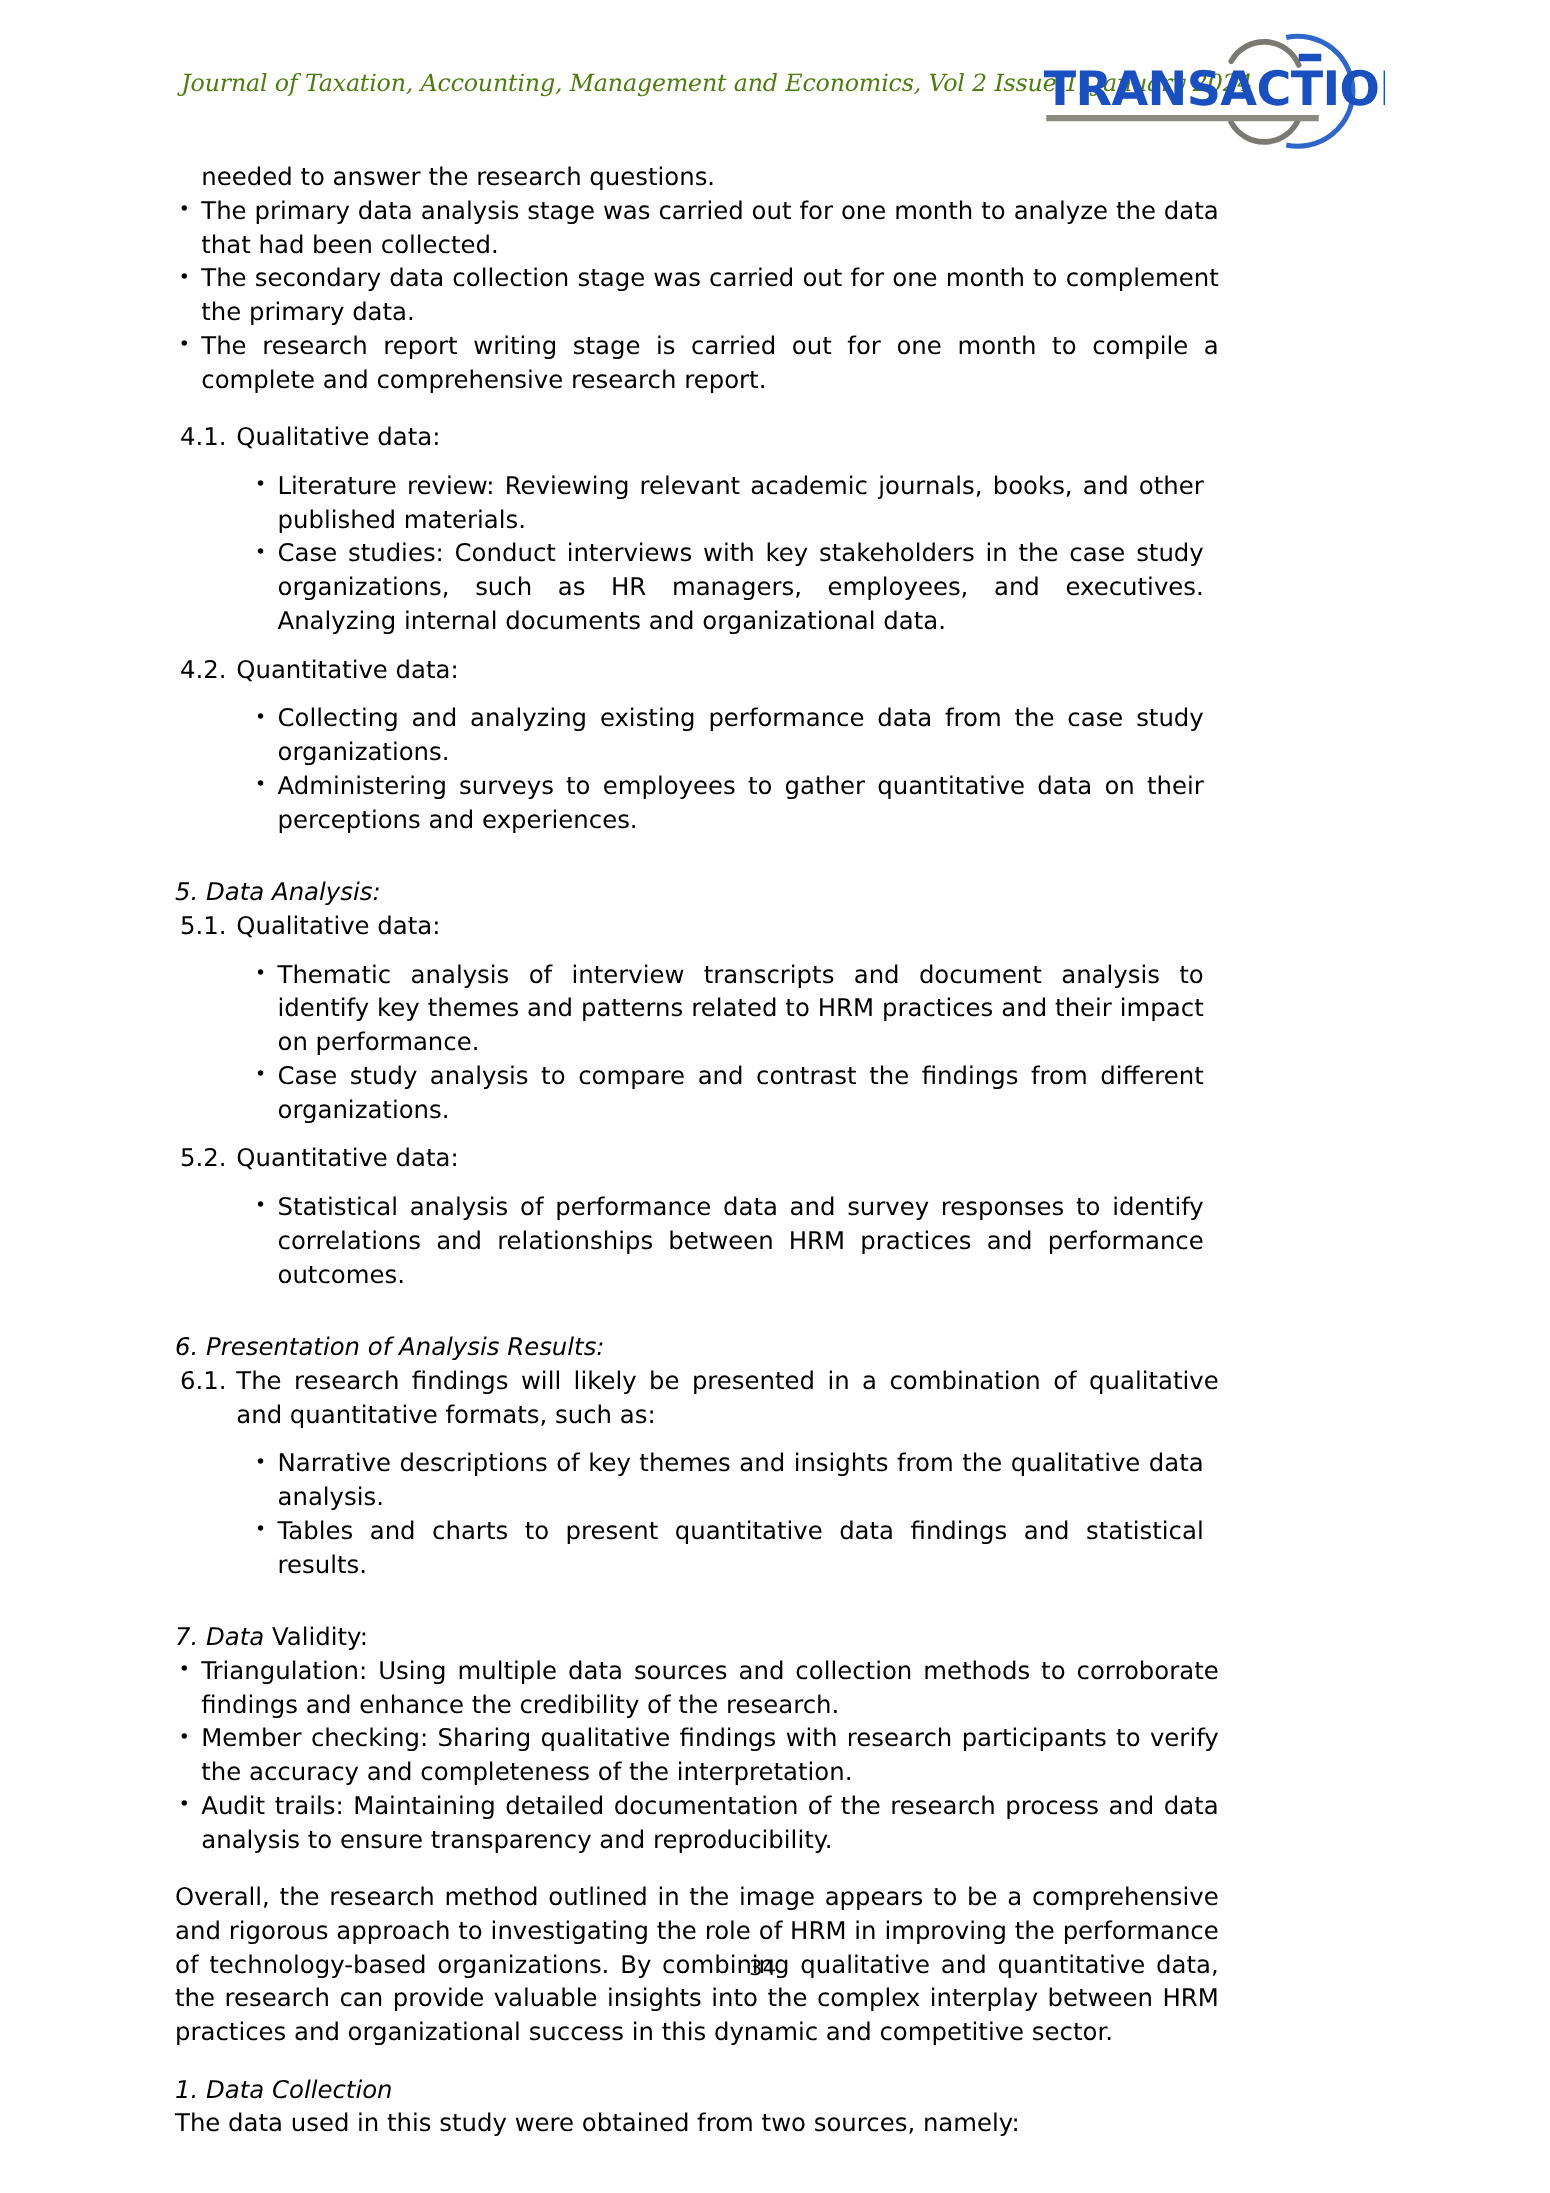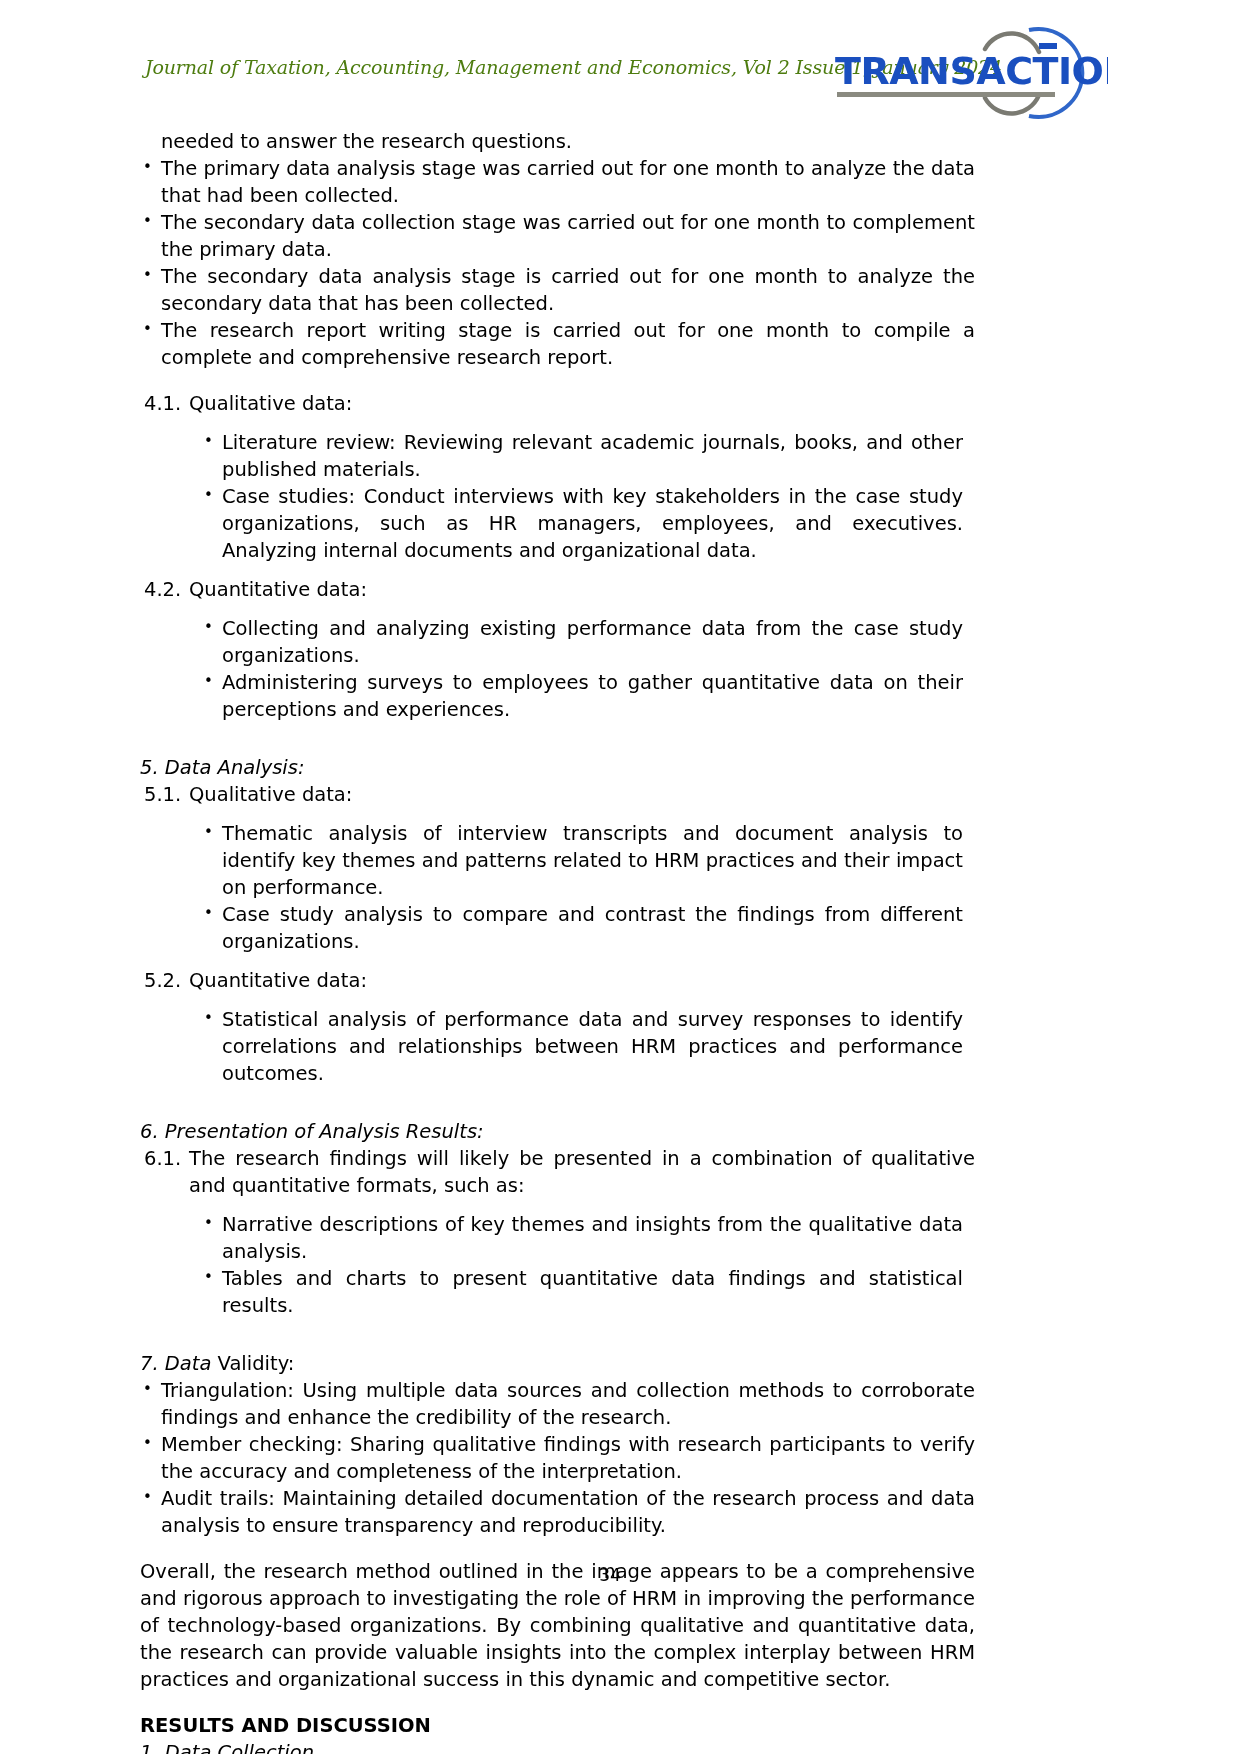--- a/index.html
+++ b/index.html
@@ -203,21 +203,20 @@
     </div>
   </div>
 
   <div class="content">
 
     <div class="cont-line">needed to answer the research questions.</div>
 
     <ul class="lvl1">
       <li>The primary data analysis stage was carried out for one month to analyze the data that had been collected.</li>
       <li>The secondary data collection stage was carried out for one month to complement the primary data.</li>
-      <li>The secondary data analysis stage is carried out for one month to analyze the secondary data that has been collected.</li>
       <li>The research report writing stage is carried out for one month to compile a complete and comprehensive research report.</li>
     </ul>
 
     <div class="gap"></div>
 
 
     <div class="subnum">
       <span class="num">4.1.</span>
       <span>Qualitative data:</span>
     </div>
@@ -286,21 +285,20 @@
       <li>Member checking: Sharing qualitative findings with research participants to verify the accuracy and completeness of the interpretation.</li>
       <li>Audit trails: Maintaining detailed documentation of the research process and data analysis to ensure transparency and reproducibility.</li>
     </ul>
 
     <div class="gap"></div>
 
     <div class="para">Overall, the research method outlined in the image appears to be a comprehensive and rigorous approach to investigating the role of HRM in improving the performance of technology-based organizations. By combining qualitative and quantitative data, the research can provide valuable insights into the complex interplay between HRM practices and organizational success in this dynamic and competitive sector.</div>
 
     <div class="gap"></div>
 
-    <div class="bold-head">RESULTS AND DISCUSSION</div>
 
     <div class="sec-head">1. Data Collection</div>
 
     <div class="para">The data used in this study were obtained from two sources, namely:</div>
 
   </div>
 
   <div class="footer">
     <span>34</span>
   </div>

